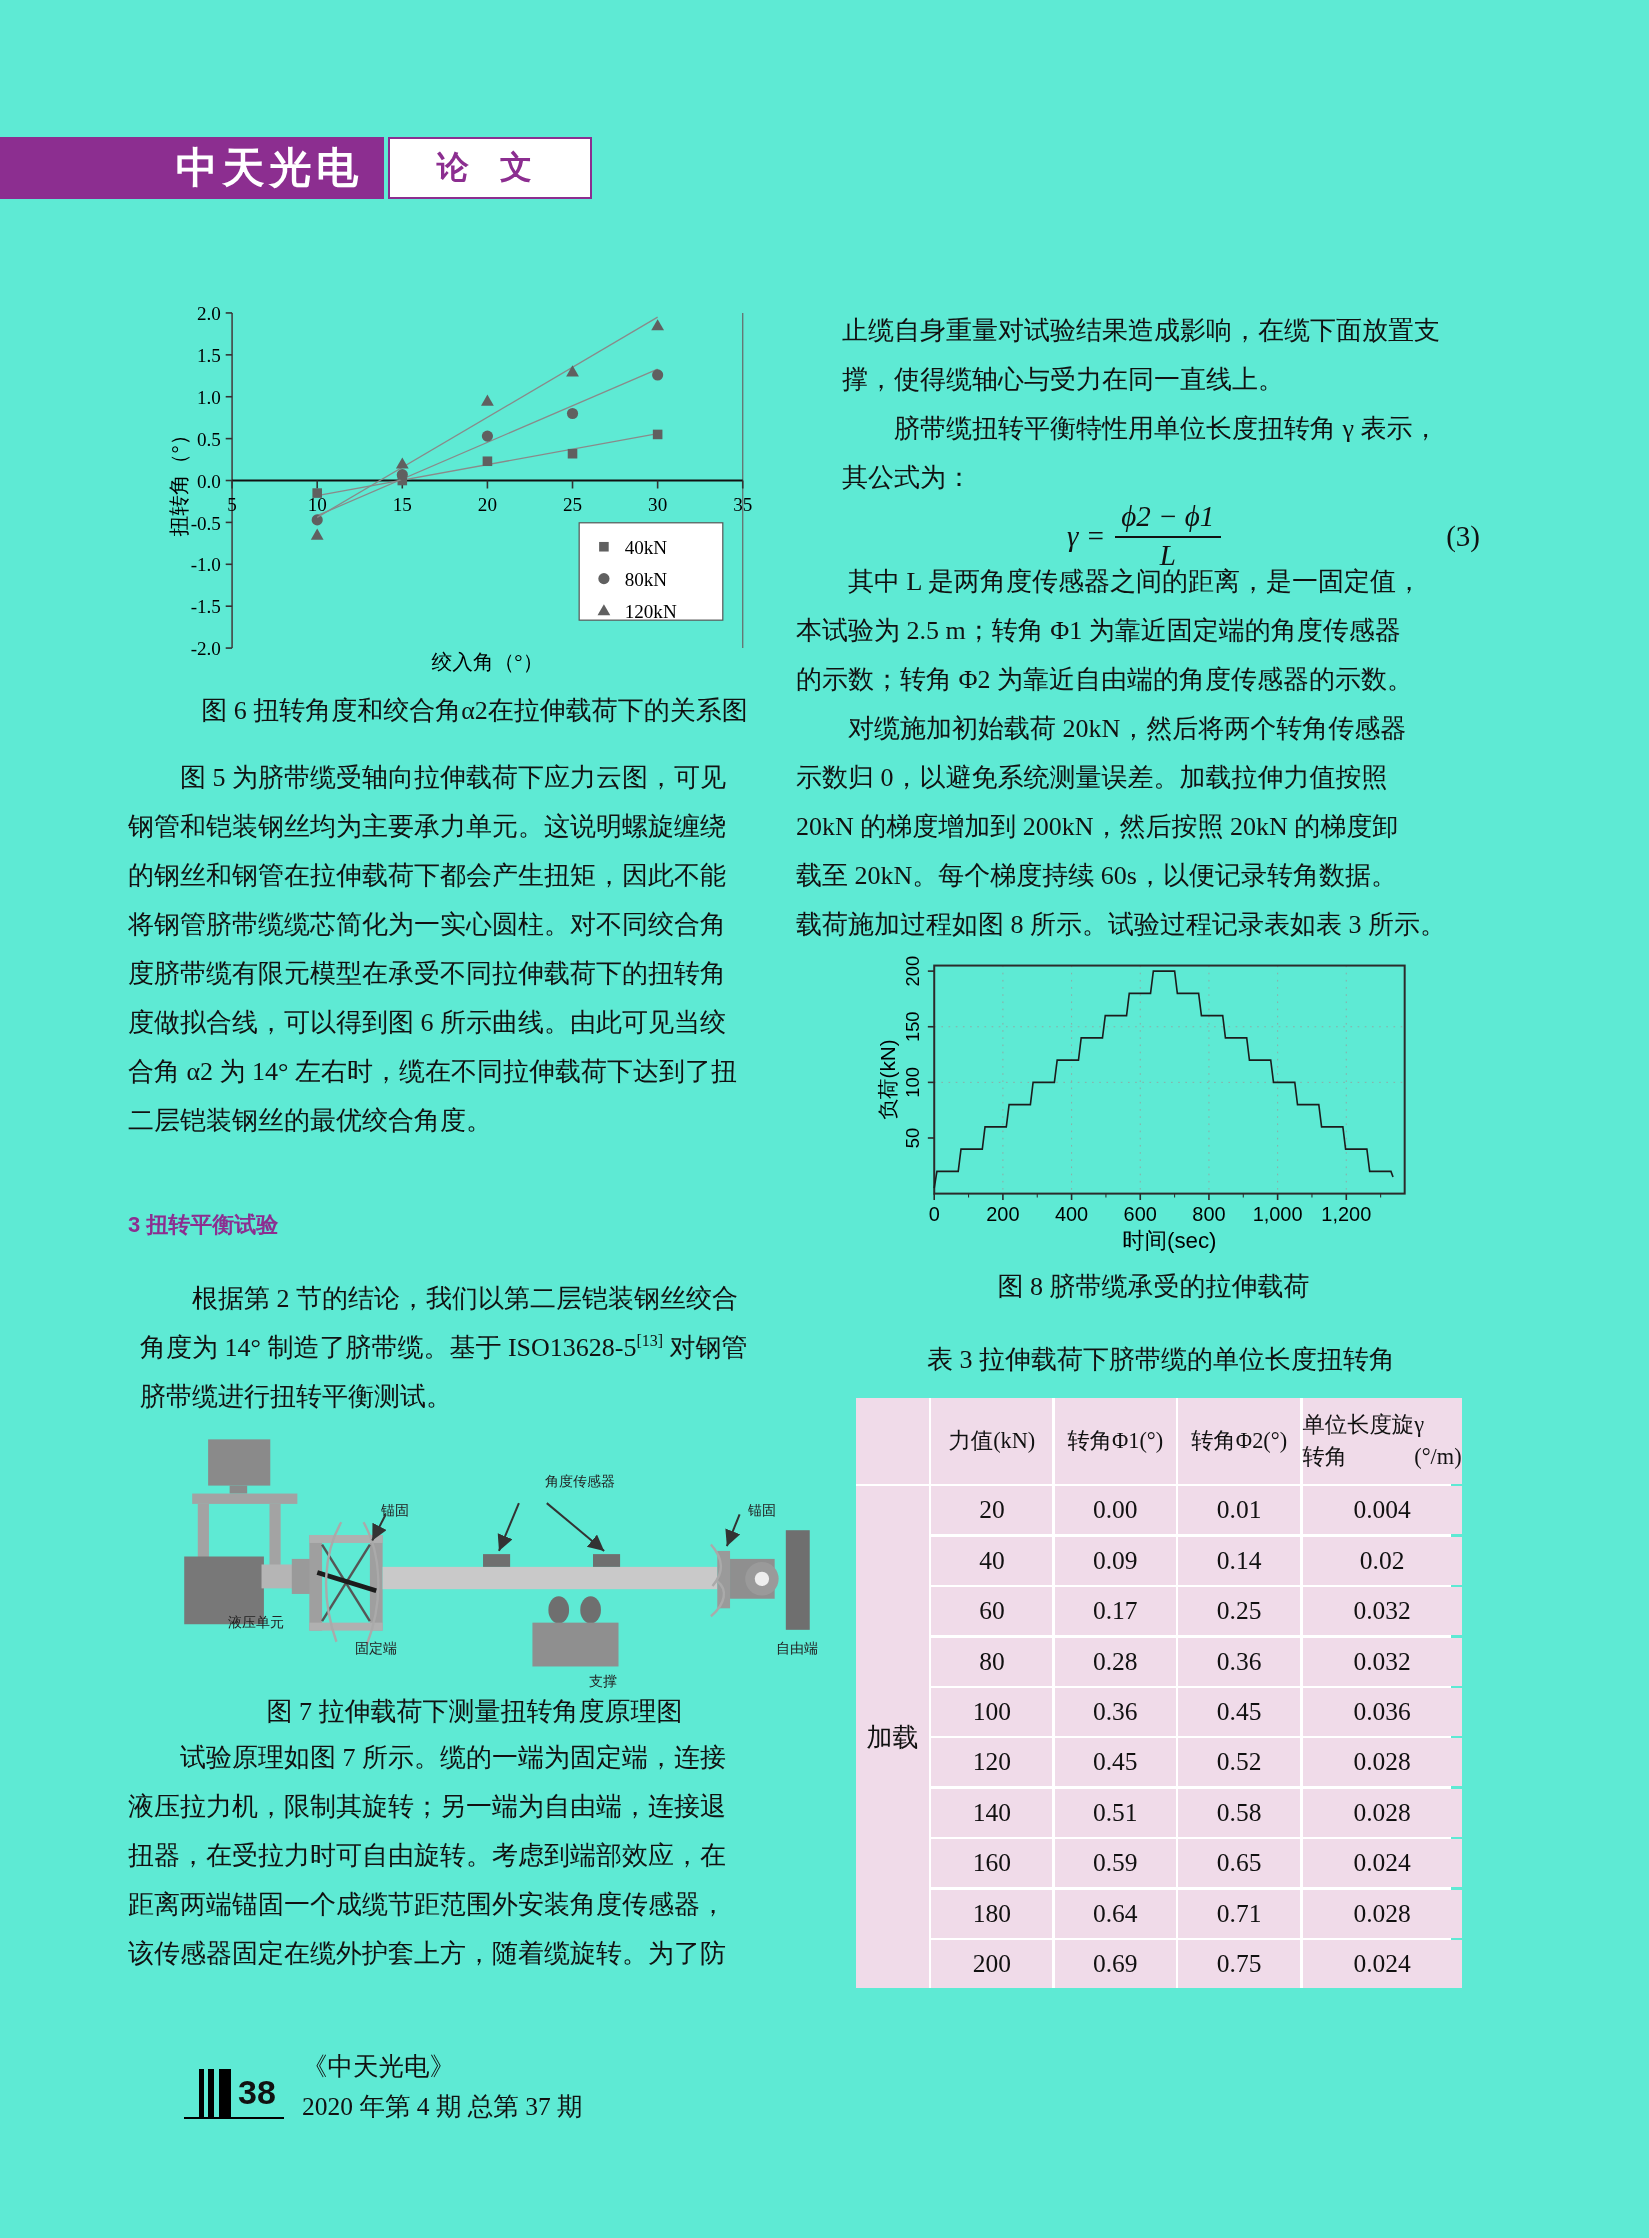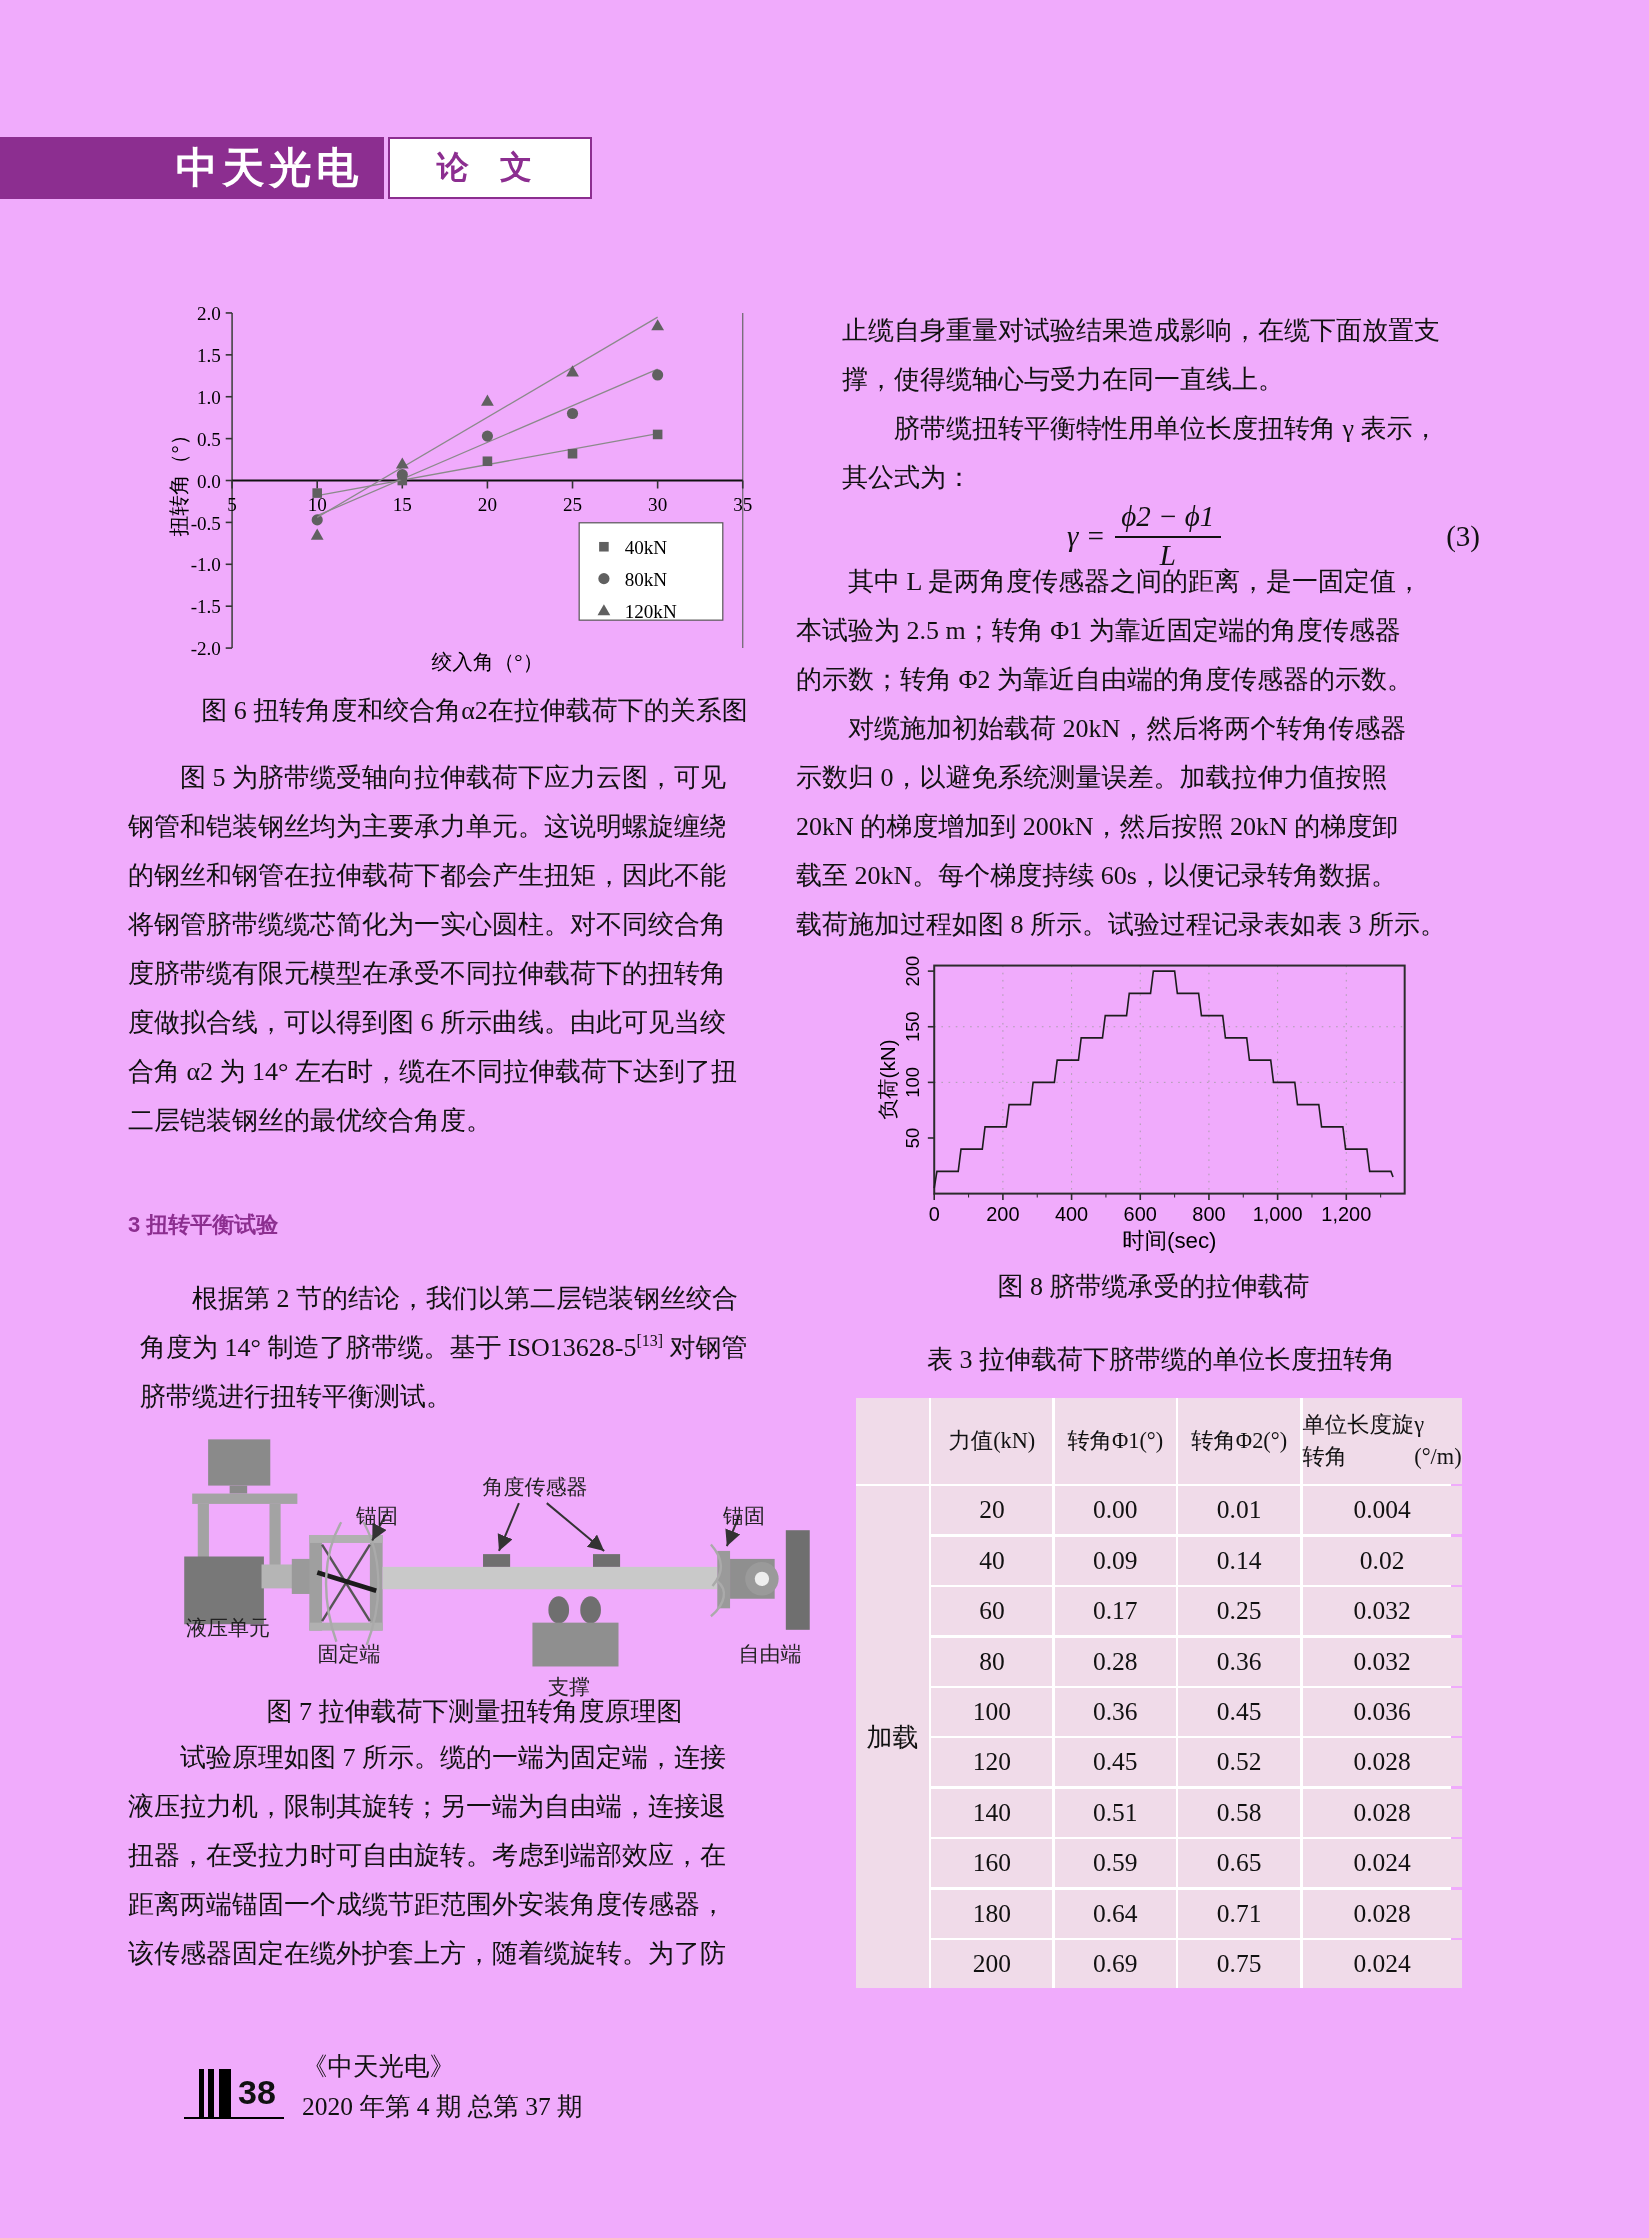--- a/index.html
+++ b/index.html
@@ -1,16 +1,16 @@
 <!DOCTYPE html>
 <html style="font-size:12.8px"><head>
 <meta charset="utf-8">
 <style>
   html,body{margin:0;padding:0;background:#ffffff;}
-  #page{position:relative;width:1650px;height:2239px;background:#f0abfc;overflow:hidden;
+  #page{position:relative;width:1650px;height:2239px;background:#5eead4;overflow:hidden;
         font-family:"Liberation Serif","DejaVu Serif",serif;color:#111;}
   .abs{position:absolute;}
   
   #band{left:0;top:137px;width:384px;height:62px;background:#8C2E90;display:flex;align-items:center;justify-content:flex-end;padding-right:21px;box-sizing:border-box;}
   #brand{color:#fff;font-size:42px;font-weight:bold;letter-spacing:4.8px;font-family:"Liberation Serif","DejaVu Serif",serif;}
   #tagbox{left:388px;top:137px;width:204px;height:62px;background:#fff;border:2.4px solid #8C2E90;box-sizing:border-box;display:flex;align-items:center;justify-content:center;}
   #tag{color:#8C2E90;font-size:32px;font-weight:bold;letter-spacing:11.2px;font-family:"Liberation Sans","DejaVu Sans",sans-serif;}
   
   .col{width:693px;}
   .line{height:49px;line-height:49px;font-size:26px;white-space:nowrap;}
@@ -22,21 +22,21 @@
   #formula .frac{display:inline-flex;flex-direction:column;align-items:center;margin-left:9.6px;}
   #formula .num{padding:0 6.4px 3.2px 6.4px;border-bottom:2.4px solid #111;}
   #formula .den{padding-top:1.6px;}
   #formula .tag{margin-left:auto;margin-right:56px;font-style:normal;}
   
   #t3{left:856px;top:1398px;width:595px;display:grid;grid-template-columns:73px 121px 121px 122px 159px;grid-template-rows:86px repeat(10,48px);gap:2.4px;background:#fff;}
   .t3c{background:#F0DBE9;display:flex;flex-direction:row;align-items:center;justify-content:center;font-size:25.5px;}
   .t3h{font-size:22.3px;line-height:32px;}
   .t3g{grid-column:1;grid-row:2 / span 10;font-size:26px;}
   
-  .figlab{font-family:"Liberation Sans","DejaVu Sans",sans-serif;font-size:21px;color:#222;text-align:center;}
+  .figlab{font-family:"Liberation Sans","DejaVu Sans",sans-serif;font-size:14px;color:#222;text-align:right;}
   
   .bar{background:#000;}
   #pageno{font-family:"Liberation Sans","DejaVu Sans",sans-serif;font-size:34px;font-weight:bold;}
   .footline{font-size:25.5px;line-height:38px;}
   svg text{font-family:"Liberation Serif","DejaVu Serif",serif;}
   svg text.sans{font-family:"Liberation Sans","DejaVu Sans",sans-serif;}
 </style>
 </head>
 <body>
 

